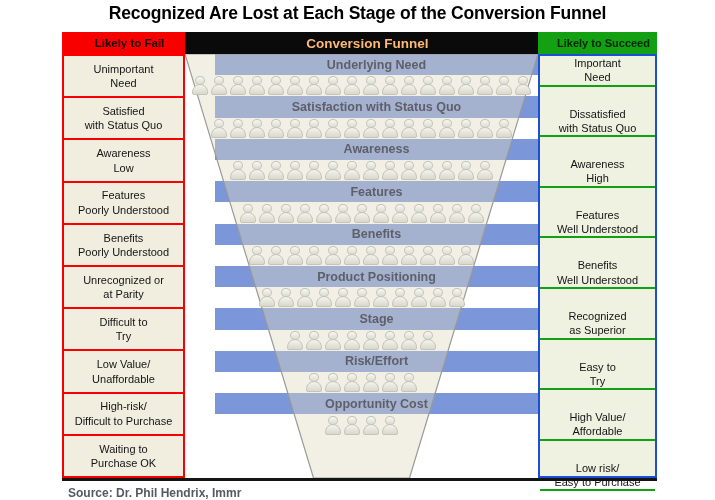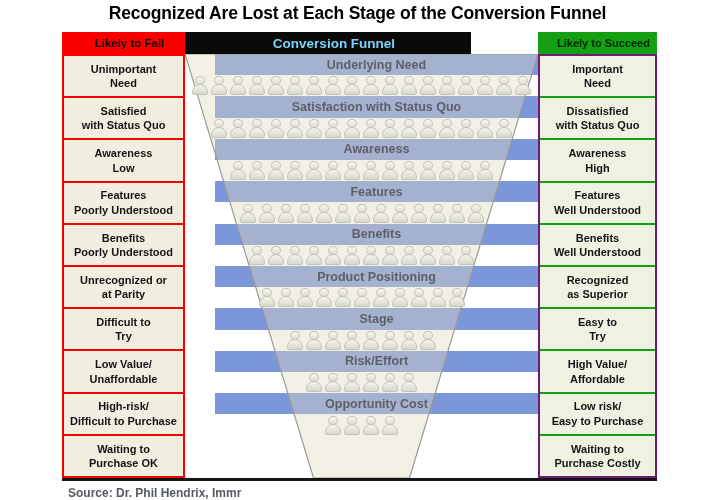--- a/index.html
+++ b/index.html
@@ -4,28 +4,28 @@
 <style>
   html,body{margin:0;padding:0;background:#ffffff;width:715px;height:500px;overflow:hidden;
     font-family:"Liberation Sans", sans-serif;}
   .page{position:relative;width:715px;height:500px;}
   .title{position:absolute;top:3px;left:0;width:715px;text-align:center;
     font-size:17.5px;font-weight:bold;color:#000;letter-spacing:-0.2px;}
   .diagram{position:absolute;left:62px;top:32px;width:595px;height:446px;}
   .hdr{position:absolute;top:0;height:22px;display:flex;align-items:center;justify-content:center;
     font-weight:bold;box-sizing:border-box;padding-left:12px;}
   .hdr-fail{left:0;width:123px;background:#f80000;color:#1a0000;font-size:11.5px;}
-  .hdr-funnel{left:123px;width:286px;background:#0a0a0a;color:#7dd3fc;font-size:13.5px;}
+  .hdr-funnel{left:123px;width:353px;background:#0a0a0a;color:#fdba74;font-size:13.5px;}
   .hdr-succeed{left:476px;width:119px;background:#13a113;color:#002800;font-size:11px;}
   .col{position:absolute;top:22px;height:424px;box-sizing:border-box;display:flex;flex-direction:column;}
   .col-fail{left:0;width:123px;background:#f1eee0;border:2px solid #f80000;}
   .col-funnel{left:123px;width:353px;background:#ffffff;}
-  .col-succeed{left:476px;width:119px;background:#eff1e1;border:2px solid #701a75;}
+  .col-succeed{left:476px;width:119px;background:#eff1e1;border:2px solid #1d4ed8;gap:20px;}
   .cell{flex:1;display:flex;align-items:center;justify-content:center;text-align:center;
-    font-size:11px;font-weight:bold;color:#141414;white-space:pre-line;line-height:1.3;}
+    font-size:11px;font-weight:normal;color:#141414;white-space:pre-line;line-height:1.3;}
   .col-fail .cell{border-bottom:2px solid #f80000;}
   .col-succeed .cell{border-bottom:2px solid #13a113;}
   .col-fail .cell:last-child,.col-succeed .cell:last-child{border-bottom:none;}
   .funnel-overlay{position:absolute;left:0;top:0;width:353px;height:424px;z-index:1;pointer-events:none;}
   .stage{height:42.4px;position:relative;}
   .band{height:21.2px;background:#7b96d9;display:flex;align-items:center;justify-content:center;margin-left:30px;}
   .stage-label{position:relative;z-index:2;font-size:12.5px;font-weight:bold;color:#5e5f69;}
   .people-row{height:21.2px;display:flex;align-items:flex-end;justify-content:center;
     position:relative;z-index:2;padding-bottom:1px;box-sizing:border-box;}
   .person{position:relative;width:17px;height:19px;flex:0 0 auto;margin:0 1px;}

